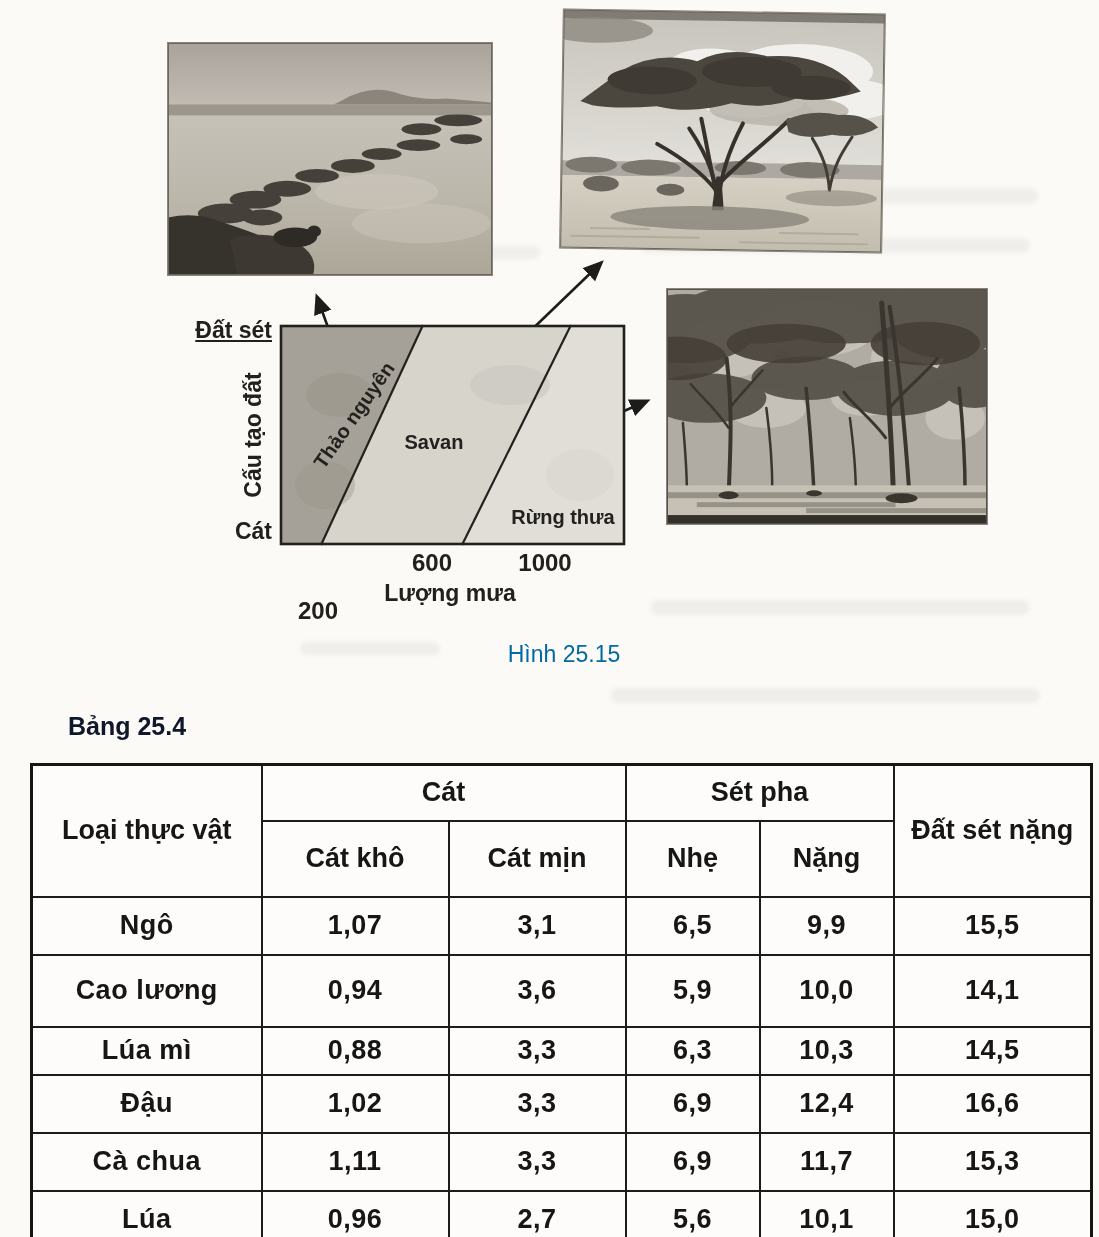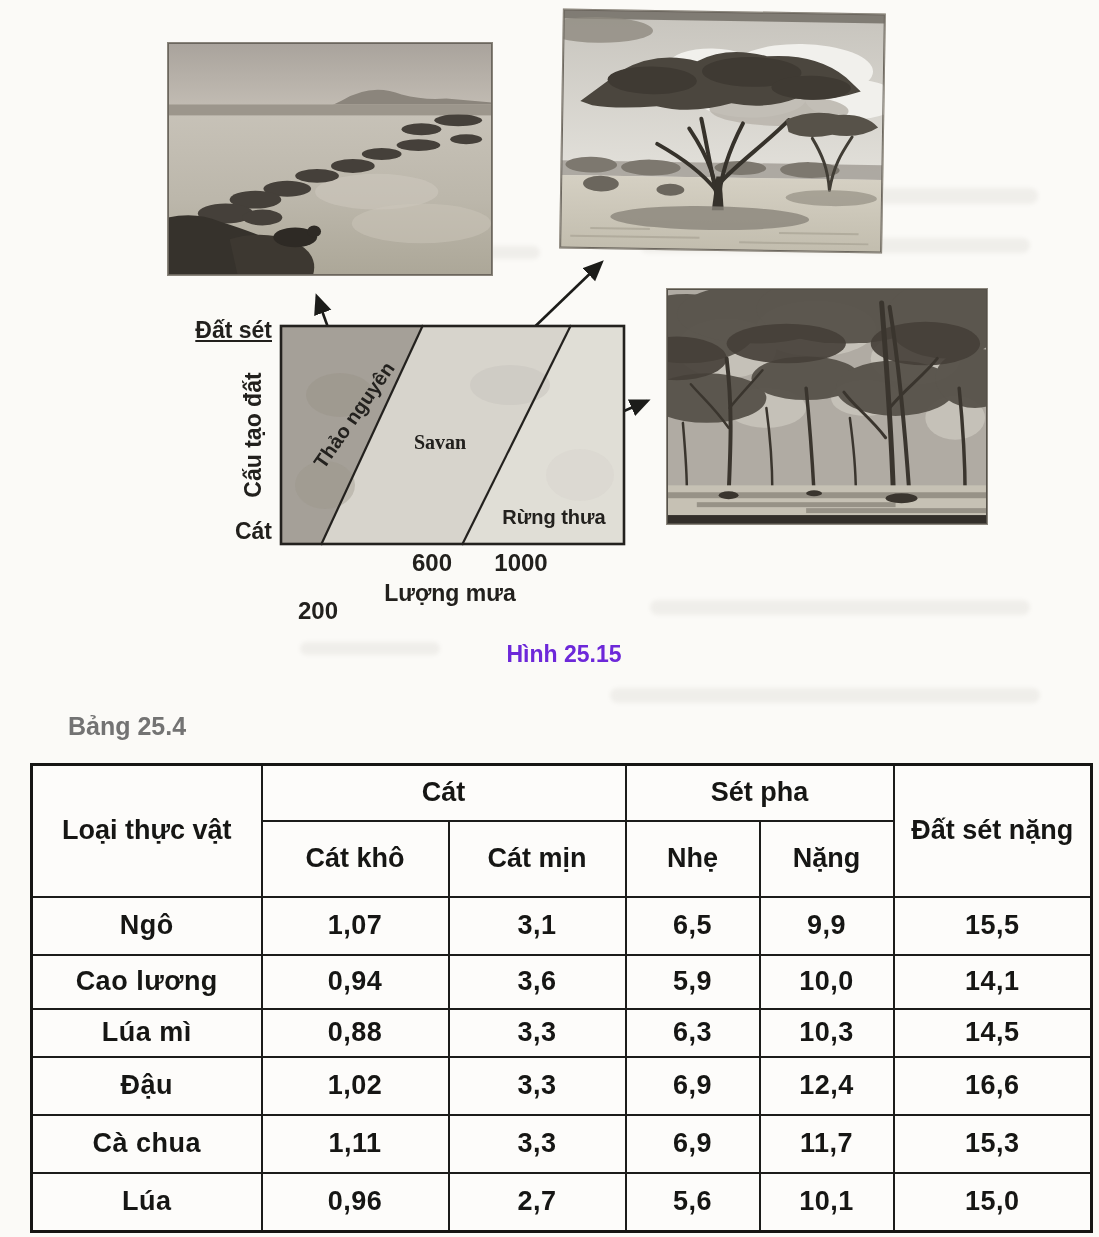--- a/index.html
+++ b/index.html
@@ -11,35 +11,35 @@
   
   .ghost{position:absolute;background:#8f8a80;opacity:.10;filter:blur(2px);border-radius:8px;pointer-events:none;}
 
   .photo{position:absolute;border:1px solid #8a857c;box-sizing:border-box;background:#cfcac0;}
   .photo svg{display:block;width:100%;height:100%;}
 
   .diagram{position:absolute;left:280px;top:325px;width:345px;height:220px;}
   .diagram svg{display:block;width:100%;height:100%;overflow:visible;}
   .dlabel{position:absolute;font-weight:600;color:#23211e;text-align:center;line-height:1.1;}
   .lbl-thao{left:2px;top:79px;width:144px;font-size:20px;transform:rotate(-55deg);}
-  .lbl-savan{left:110px;top:106px;width:100px;font-size:20px;font-family:Liberation Serif, serif;}
-  .lbl-rung{left:202px;top:181px;width:144px;font-size:20px;}
+  .lbl-savan{left:104px;top:106px;width:100px;font-size:20px;}
+  .lbl-rung{left:211px;top:181px;width:144px;font-size:20px;}
 
   .axis{position:absolute;font-weight:600;color:#22201d;font-size:23px;line-height:1.05;}
   .ax-dat-set{left:178px;top:318px;width:94px;text-align:right;text-decoration:underline;}
   .ax-cat{left:178px;top:519px;width:94px;text-align:right;}
   .ax-cau-tao{left:188px;top:422px;width:132px;height:26px;text-align:center;transform:rotate(-90deg);}
   .tick{position:absolute;top:549px;width:64px;text-align:center;font-weight:600;font-size:24px;color:#22201d;}
-  .t200{left:286px;margin-top:48px;} .t600{left:400px;} .t1000{left:489px;}
+  .t200{left:286px;margin-top:48px;} .t600{left:400px;} .t1000{left:513px;}
   .ax-luong-mua{left:368px;top:581px;width:164px;text-align:center;}
 
   .caption{position:absolute;left:458px;top:641px;width:212px;text-align:center;
-    font-weight:700;font-size:23px;color:#6d28d9;}
-
-  .tbl-title{position:absolute;left:68px;top:712px;font-weight:700;font-size:25px;color:#737373;}
+    font-weight:400;font-size:23px;color:#0369a1;}
+
+  .tbl-title{position:absolute;left:68px;top:712px;font-weight:700;font-size:25px;color:#0f172a;}
 
   table.tbl{position:absolute;left:30px;top:763px;border-collapse:collapse;table-layout:fixed;
     background:#fdfcfa;border:3px solid #161614;}
   .tbl th,.tbl td{border:2.4px solid #1c1c1a;text-align:center;vertical-align:middle;
     padding:0;font-size:27px;color:#161614;overflow:hidden;}
   .tbl th{font-weight:700;}
   .tbl td{font-weight:700;letter-spacing:.5px;}
 
   .arrows{position:absolute;left:0;top:0;pointer-events:none;}
 </style>
@@ -281,21 +281,21 @@
       <th>Nặng</th>
     </tr>
     <tr style="height:58px">
       <td>Ngô</td>
       <td>1,07</td>
       <td>3,1</td>
       <td>6,5</td>
       <td>9,9</td>
       <td>15,5</td>
     </tr>
-    <tr style="height:54px">
+    <tr style="height:72px">
       <td>Cao lương</td>
       <td>0,94</td>
       <td>3,6</td>
       <td>5,9</td>
       <td>10,0</td>
       <td>14,1</td>
     </tr>
     <tr style="height:48px">
       <td>Lúa mì</td>
       <td>0,88</td>

